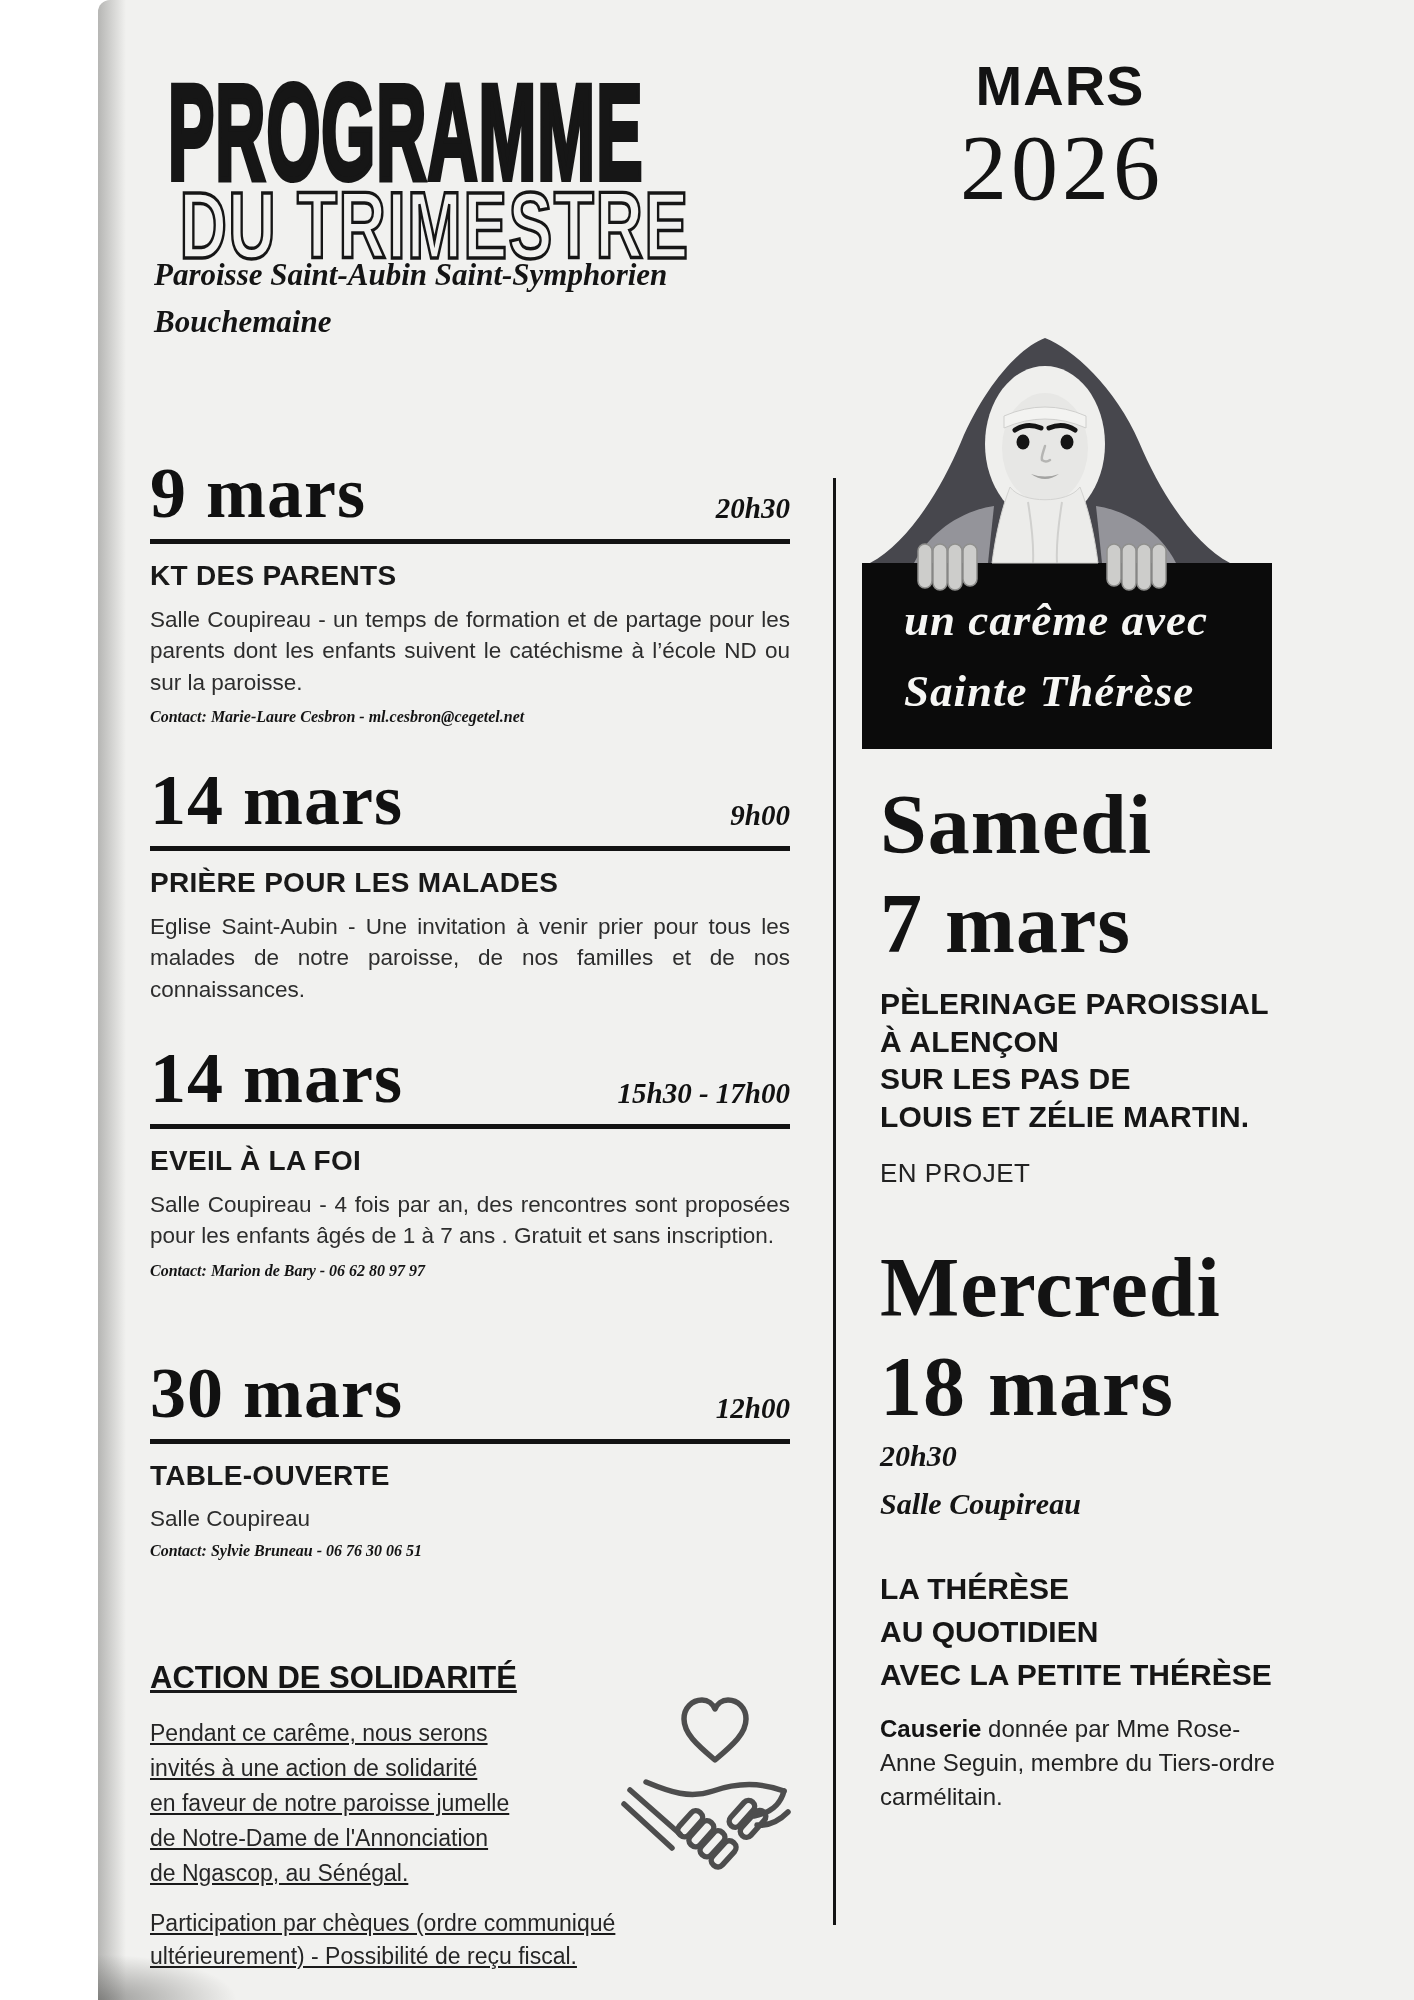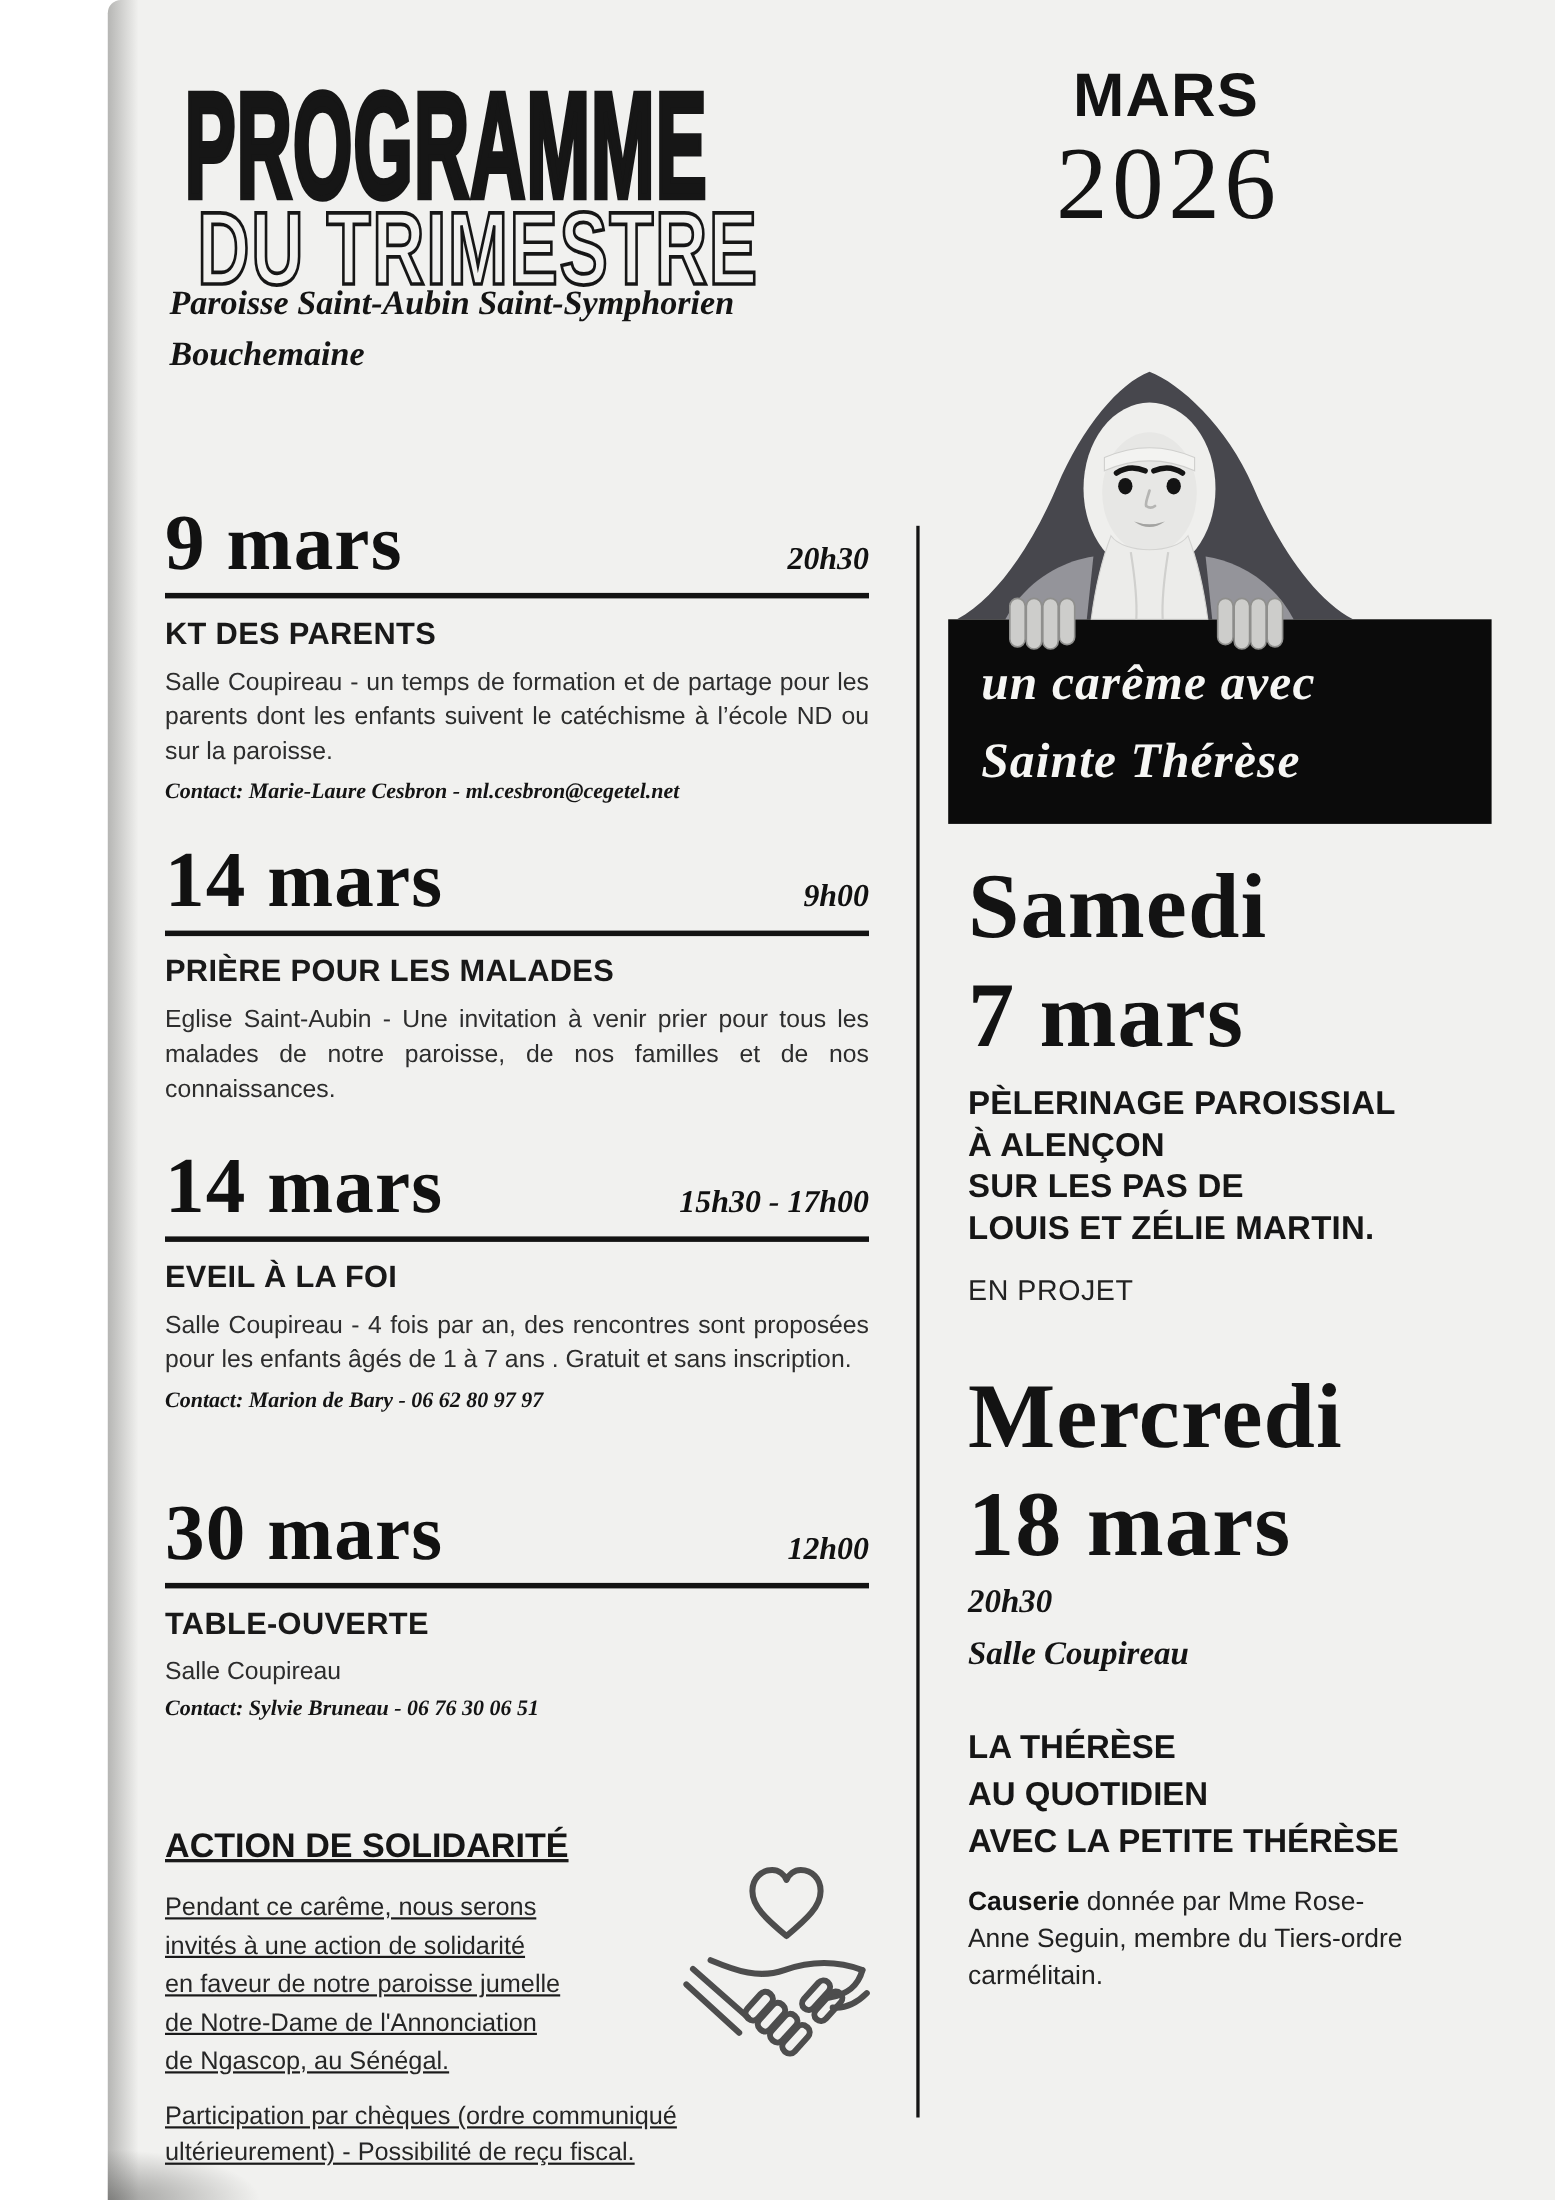--- a/index.html
+++ b/index.html
@@ -39,35 +39,35 @@
   .event{position:absolute;left:52px;width:640px;}
   .ev-head{
     display:flex;justify-content:space-between;align-items:flex-end;
     border-bottom:5px solid #131313;padding-bottom:6px;
   }
   .ev-date{font-family:"Liberation Serif",serif;font-weight:700;font-size:72px;line-height:1.08;letter-spacing:1px;color:#111;}
   .ev-time{font-family:"Liberation Serif",serif;font-style:italic;font-weight:700;font-size:29px;padding-bottom:8px;color:#111;}
   .ev-title{font-size:28px;font-weight:700;letter-spacing:.3px;margin:16px 0 0;color:#191919;}
   .ev-body{margin:12px 0 0;font-size:22.5px;line-height:1.4;color:#2d2d2d;text-align:justify;}
   .ev-loc{margin:14px 0 0;font-size:22.5px;color:#2d2d2d;}
-  .ev-contact{margin:10px 0 0;font-family:"Liberation Serif",serif;font-style:italic;font-weight:700;font-size:20px;color:#141414;}
+  .ev-contact{margin:10px 0 0;font-family:"Liberation Serif",serif;font-style:italic;font-weight:700;font-size:16px;color:#141414;}
   
   .action{position:absolute;left:52px;top:1660px;width:560px;text-decoration:underline;}
   .action-title{font-size:31px;font-weight:700;color:#161616;}
   .action-body{margin-top:20px;font-size:23px;line-height:1.52;color:#262626;}
   .action-note{margin-top:16px;font-size:23px;line-height:1.45;color:#262626;width:540px;}
   .handshake{position:absolute;left:520px;top:1672px;width:190px;height:205px;}
   
   .divider{position:absolute;left:735px;top:478px;width:3px;height:1447px;background:#141414;}
   
   .nun{position:absolute;left:764px;top:332px;width:410px;height:262px;z-index:3;pointer-events:none;}
   .sign{
-    position:absolute;left:764px;top:563px;width:494px;height:186px;background:#0b0b0b;z-index:2;
+    position:absolute;left:764px;top:563px;width:410px;height:186px;background:#0b0b0b;z-index:2;
     display:flex;flex-direction:column;justify-content:center;gap:26px;
-    padding-left:30px;box-sizing:border-box;
+    padding-left:42px;box-sizing:border-box;
   }
   .sign-line{font-family:"Liberation Serif",serif;font-style:italic;font-weight:700;font-size:45px;color:#f6f6f4;letter-spacing:1px;line-height:1;}
   .day-big{position:absolute;left:782px;font-family:"Liberation Serif",serif;font-weight:700;font-size:84px;line-height:1.18;letter-spacing:1px;color:#131313;}
   .samedi{top:775px;}
   .mercredi{top:1238px;}
   .pelerinage{position:absolute;left:782px;top:985px;font-size:30px;font-weight:700;line-height:1.25;letter-spacing:.2px;color:#161616;}
   .status{position:absolute;left:782px;top:1158px;font-size:26px;letter-spacing:.5px;color:#222;}
   .times{position:absolute;left:782px;top:1432px;font-family:"Liberation Serif",serif;font-style:italic;font-weight:700;font-size:30px;line-height:1.6;color:#141414;}
   .saintete{position:absolute;left:782px;top:1568px;font-size:30px;font-weight:700;line-height:1.43;color:#161616;}
   .causerie{position:absolute;left:782px;top:1712px;font-size:24px;line-height:1.42;color:#222;width:500px;}

